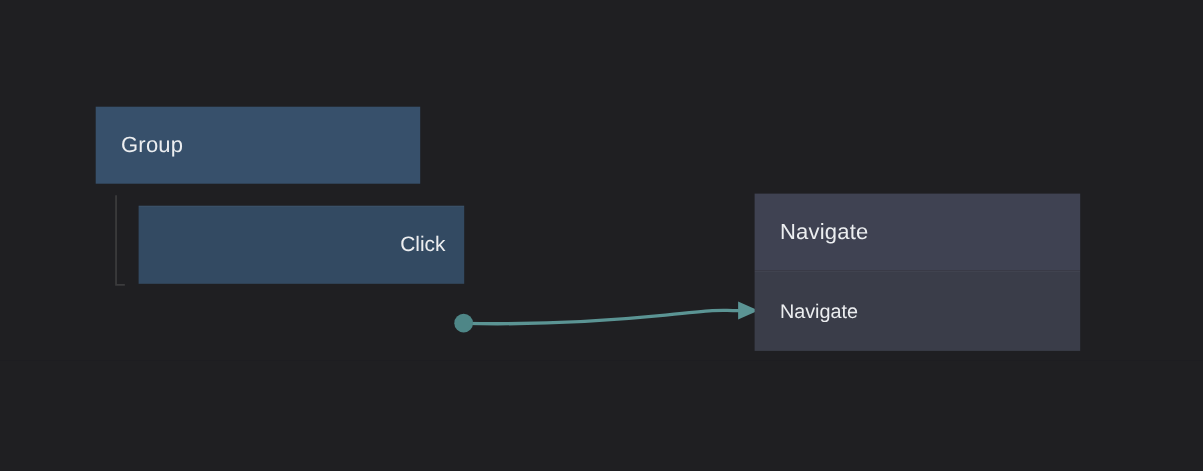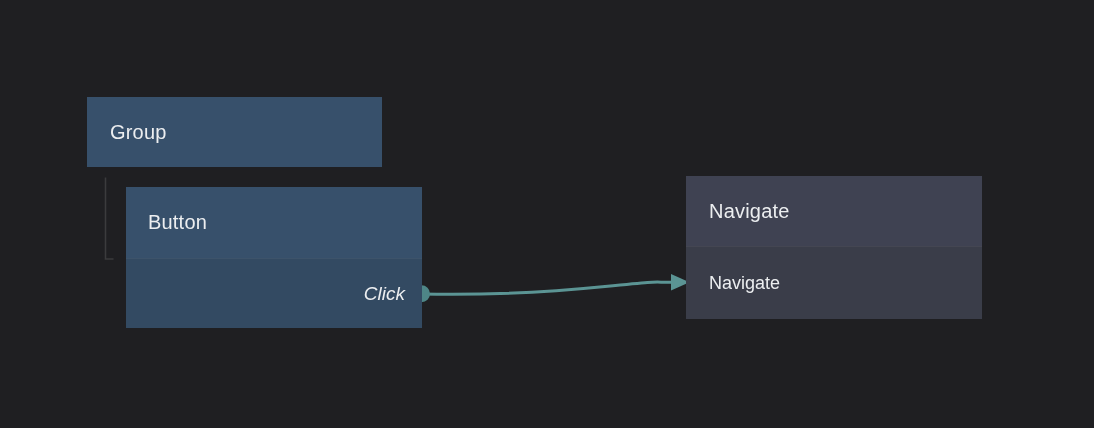--- a/index.html
+++ b/index.html
@@ -56,21 +56,20 @@
     background: var(--node-blue-header, #37506b);
   }
   #node-button .node-body {
     height: 70px;
     background: var(--node-blue-body, #334a62);
     justify-content: flex-end;
   }
   .port-label {
     font-size: 19px;
     color: var(--text-primary, #eceef0);
-    font-style: italic;
   }
   
   #node-navigate {
     left: 686px; top: 176px;
     width: 296px; height: 143px; text-align: center;
   }
   #node-navigate .node-header {
     height: 70px;
     background: var(--node-gray-header, #3f4252);
     padding-left: 23px;
@@ -109,23 +108,20 @@
     <circle class="port-dot" cx="421.5" cy="293.8" r="8.5"></circle>
   </svg>
 
   <div class="node" id="node-group">
     <div class="node-header">
       <span>Group</span>
     </div>
   </div>
 
   <div class="node" id="node-button">
-    <div class="node-header">
-      <span>Button</span>
-    </div>
     <div class="node-body">
       <span class="port-label">Click</span>
     </div>
   </div>
 
   <div class="node" id="node-navigate">
     <div class="node-header">
       <span>Navigate</span>
     </div>
     <div class="node-body">

